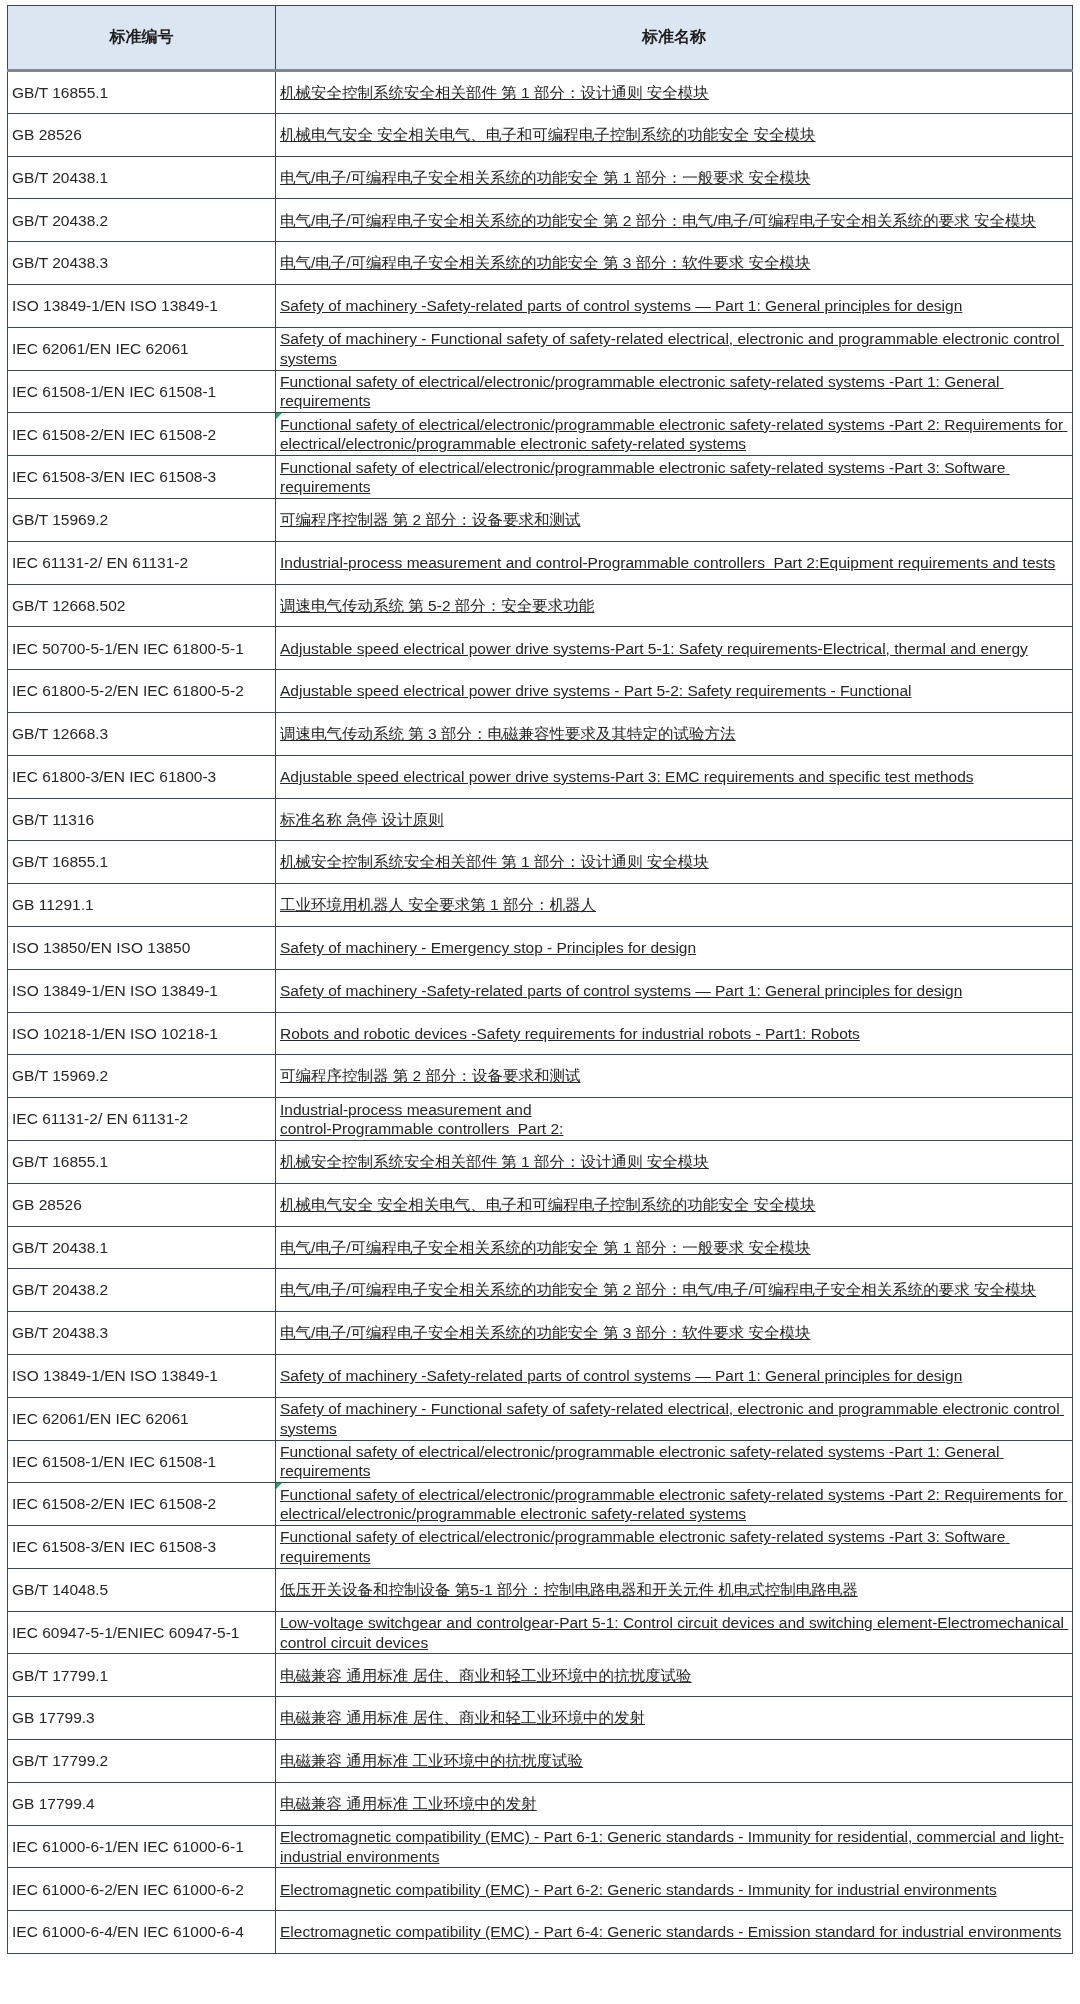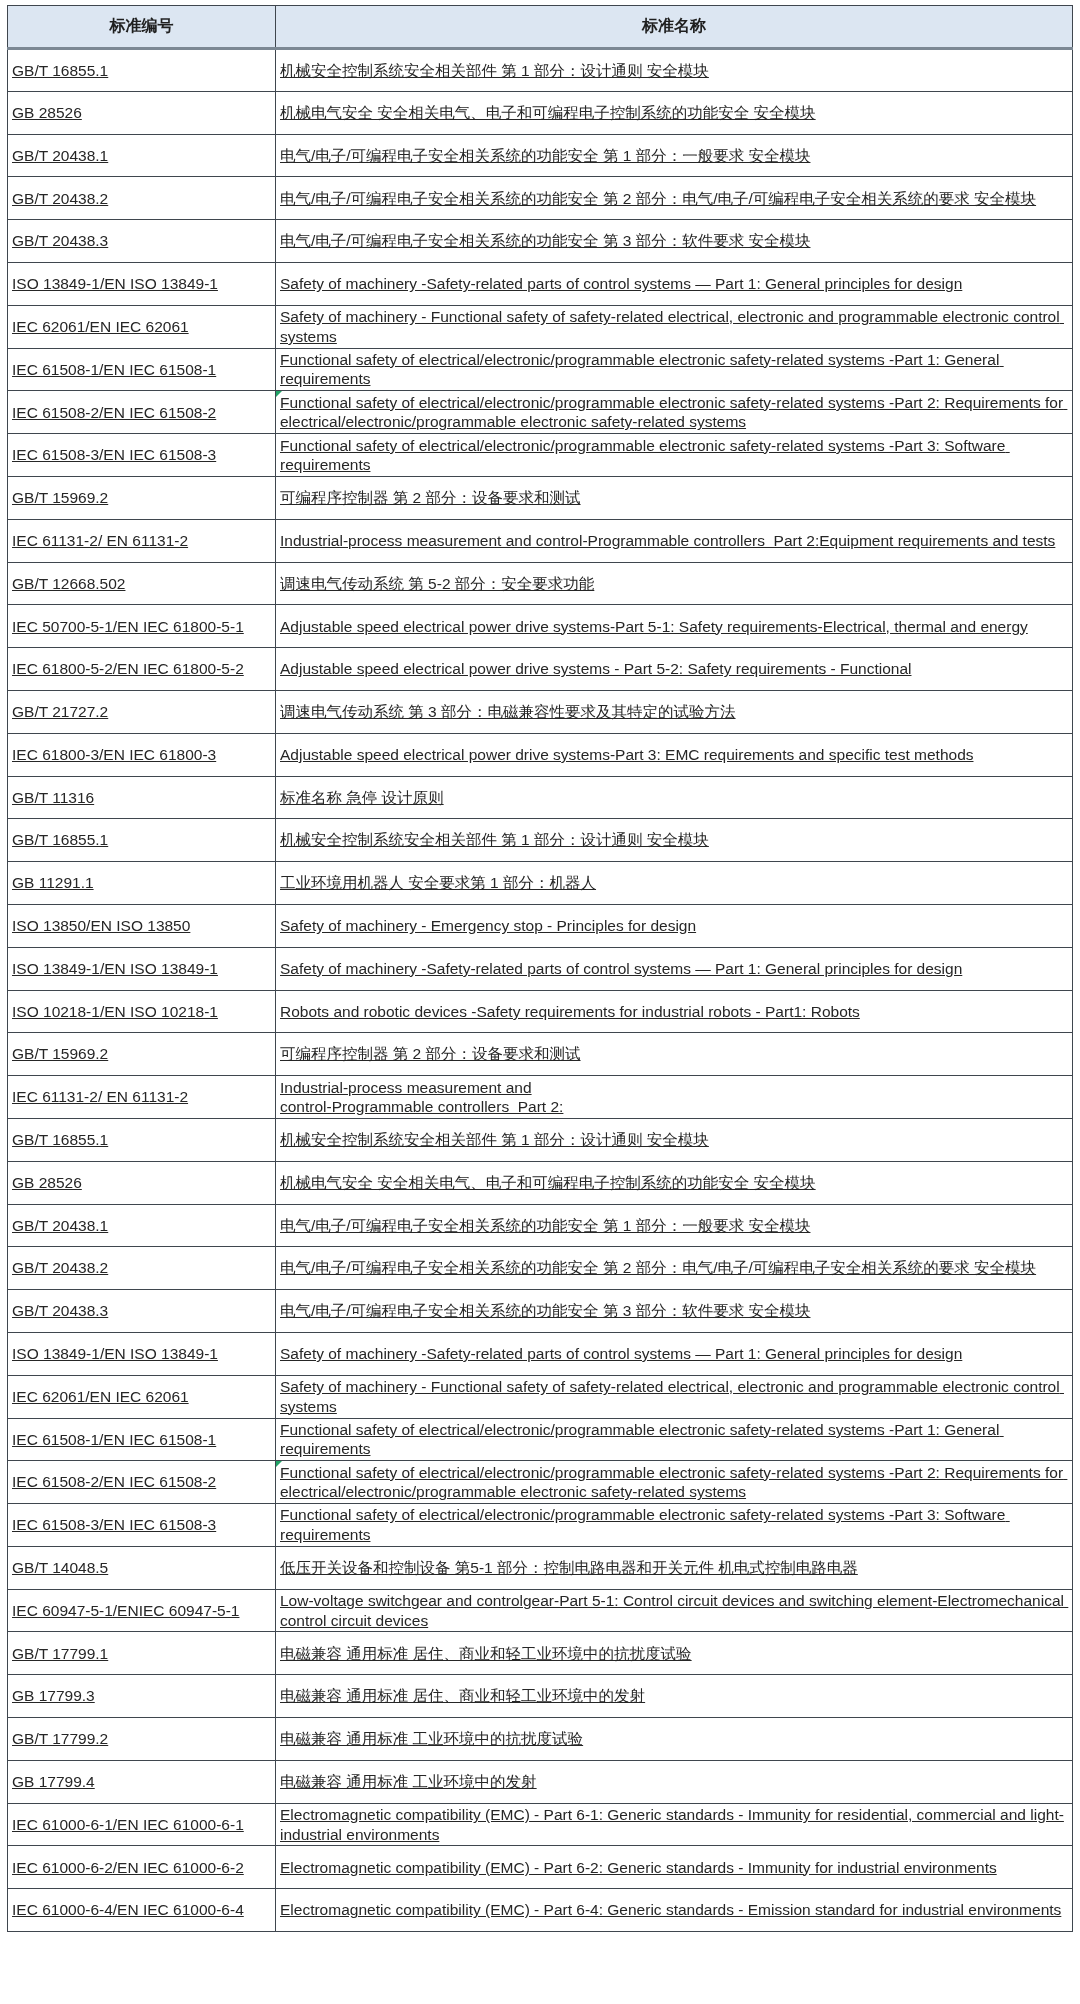--- a/index.html
+++ b/index.html
@@ -27,36 +27,35 @@
   }
   col.c-code { width: 268px; }
   th {
     background: #dce6f2;
     border: 1px solid #3f464e;
     border-bottom: 3px solid #7c8894;
     height: 33px;
     font-size: 16px;
     font-weight: bold;
     text-align: center;
-    padding: 4px 4px;
+    padding: 15px 4px;
     color: #1f1f1f;
   }
   tbody tr { height: 42.8px; }
   td {
     border: 1px solid #3f464e;
     vertical-align: middle;
     font-size: 15.5px;
     line-height: 19.5px;
     padding: 1px 4px;
     position: relative;
     overflow: hidden;
   }
   td.code {
     white-space: nowrap;
-    text-decoration: underline;
   }
   td.name {
     white-space: pre-wrap;
     word-wrap: break-word;
     text-decoration: underline;
   }
   .corner {
     position: absolute;
     top: 0;
     left: 0;
@@ -136,21 +135,21 @@
         </tr>
         <tr>
           <td class="code">IEC 50700-5-1/EN IEC 61800-5-1</td>
           <td class="name">Adjustable speed electrical power drive systems-Part 5-1: Safety requirements-Electrical, thermal and energy</td>
         </tr>
         <tr>
           <td class="code">IEC 61800-5-2/EN IEC 61800-5-2</td>
           <td class="name">Adjustable speed electrical power drive systems - Part 5-2: Safety requirements - Functional</td>
         </tr>
         <tr>
-          <td class="code">GB/T 21727.2</td>
+          <td class="code">GB/T 12668.3</td>
           <td class="name">调速电气传动系统 第 3 部分：电磁兼容性要求及其特定的试验方法</td>
         </tr>
         <tr>
           <td class="code">IEC 61800-3/EN IEC 61800-3</td>
           <td class="name">Adjustable speed electrical power drive systems-Part 3: EMC requirements and specific test methods</td>
         </tr>
         <tr>
           <td class="code">GB/T 11316</td>
           <td class="name">标准名称 急停 设计原则</td>
         </tr>

